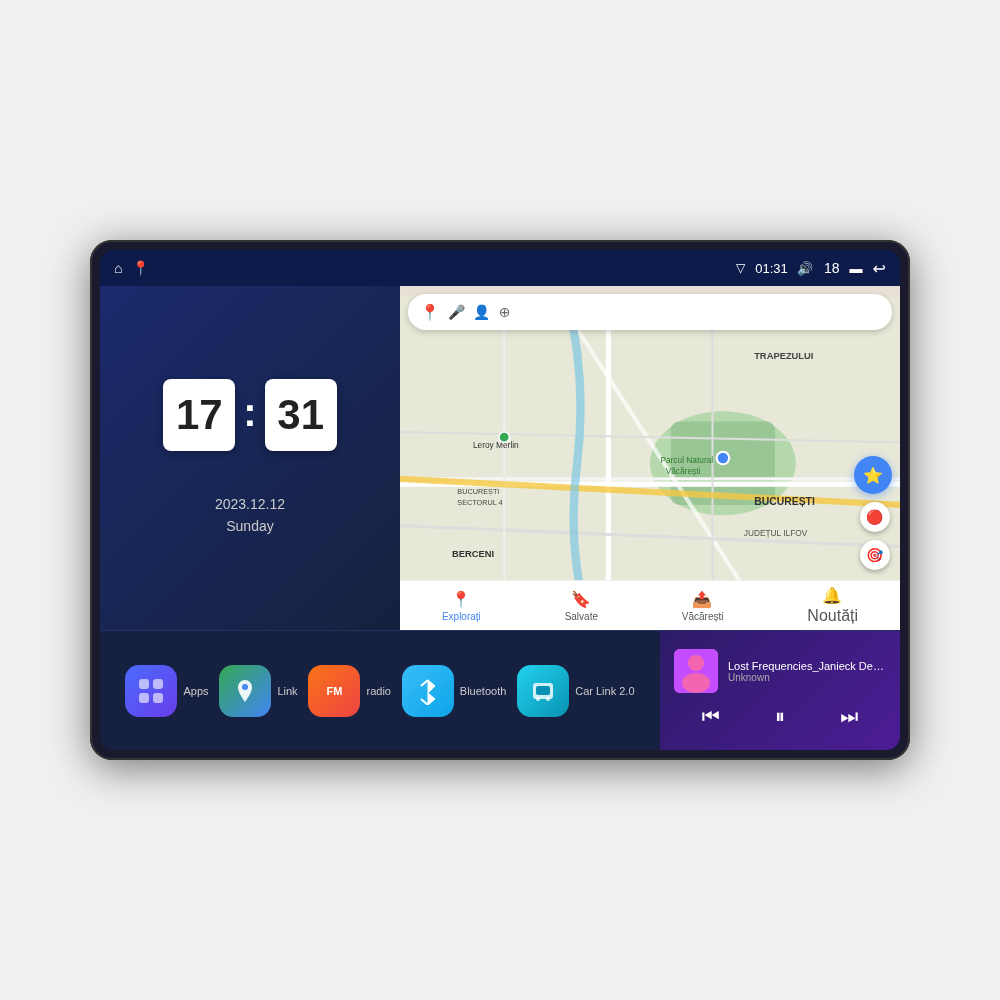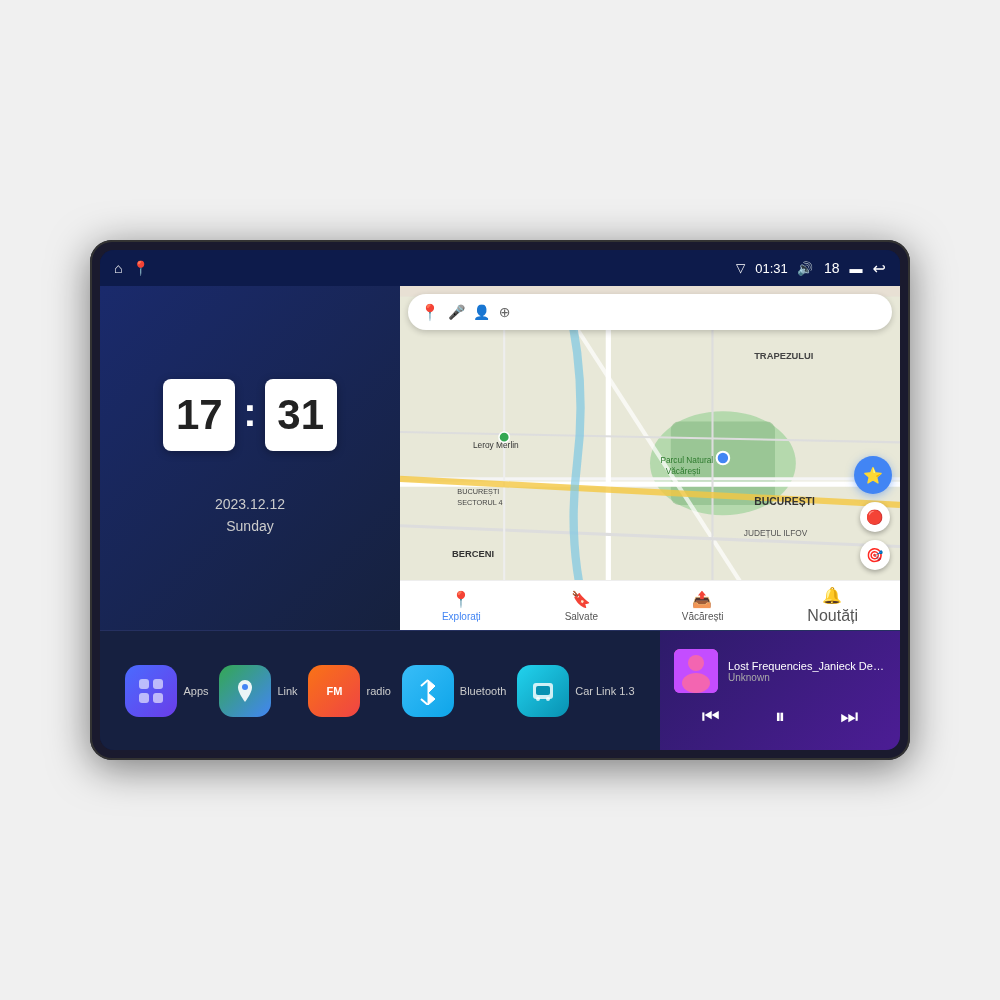--- a/index.html
+++ b/index.html
@@ -521,21 +521,21 @@
 
           <div class="app-item">
             <div class="app-icon carlink-icon">
               <svg width="28" height="28" viewBox="0 0 28 28" xmlns="http://www.w3.org/2000/svg">
                 <rect x="4" y="6" width="20" height="16" rx="3" fill="white" opacity="0.8"></rect>
                 <rect x="7" y="9" width="14" height="9" rx="2" fill="#0891b2"></rect>
                 <circle cx="9" cy="22" r="2" fill="white" opacity="0.8"></circle>
                 <circle cx="19" cy="22" r="2" fill="white" opacity="0.8"></circle>
               </svg>
             </div>
-            <span class="app-label">Car Link 1.3</span>
+            <span class="app-label">Car Link 2.0</span>
           </div>
 
         </div>
 
         <div class="music-player">
           <div class="music-info">
             <div class="music-thumb">
 
               <svg width="44" height="44" viewBox="0 0 44 44" xmlns="http://www.w3.org/2000/svg">
                 <rect width="44" height="44" fill="#c44dff"></rect>

